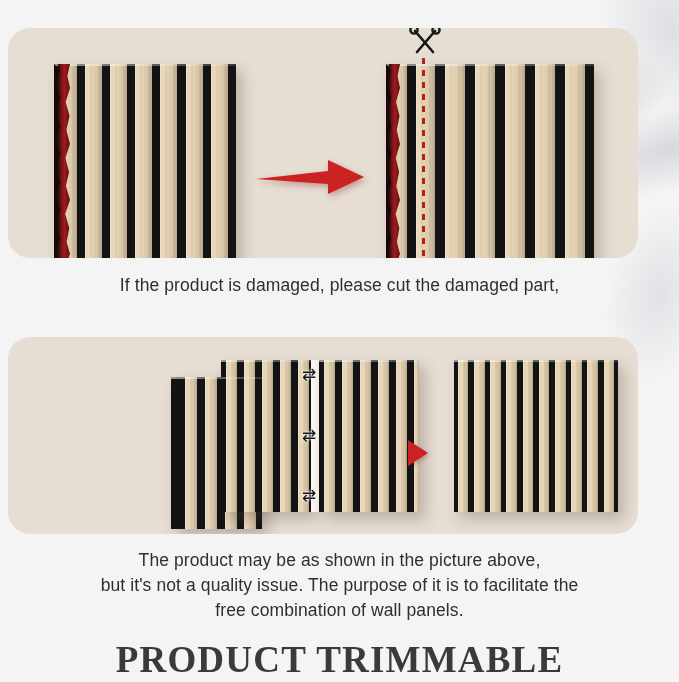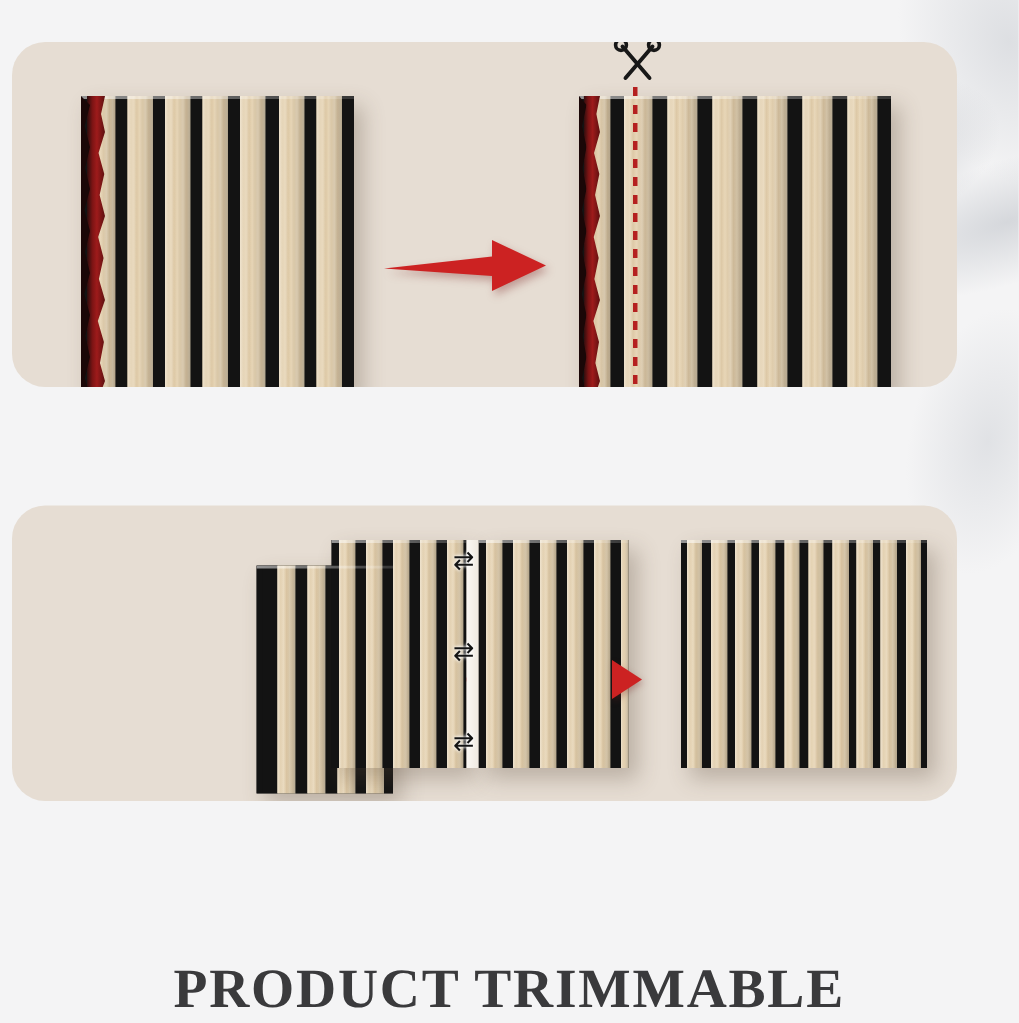--- a/index.html
+++ b/index.html
@@ -248,20 +248,21 @@
         <line x1="27" y1="5" x2="9" y2="26"></line>
       </g>
       <circle cx="6" cy="4" r="3.6" fill="none" stroke="#181818" stroke-width="2.4"></circle>
       <circle cx="28" cy="4" r="3.6" fill="none" stroke="#181818" stroke-width="2.4"></circle>
     </svg>
   </div>
 
 </div>
 
 <div class="caption" id="caption-top">
+  <div>If the product is damaged, please cut the damaged part,</div>
 </div>
 
 <div class="card" id="card-bottom">
 
   <div class="panel-shadow" style="left:163px; top:40px; width:91px; height:152px;"></div>
 
   <div class="panel" id="panel-step1" style="left:163px; top:40px; width:91px; height:152px;">
     <div class="gap" style="width:4px;"></div>
     <div class="gap" style="width:10px;"></div>
     <div class="slat" style="width:12px;"></div>
@@ -336,15 +337,18 @@
     <div class="gap" style="width:6px;"></div>
     <div class="slat" style="width:11px;"></div>
     <div class="gap" style="width:6px;"></div>
     <div class="slat" style="width:11px;"></div>
     <div class="gap" style="width:4px;"></div>
   </div>
 
 </div>
 
 <div class="caption" id="caption-bottom">
+  <div>The product may be as shown in the picture above,</div>
+  <div>but it's not a quality issue. The purpose of it is to facilitate the</div>
+  <div>free combination of wall panels.</div>
 </div>
 
 <div class="headline">PRODUCT TRIMMABLE</div>
 
 </body></html>

